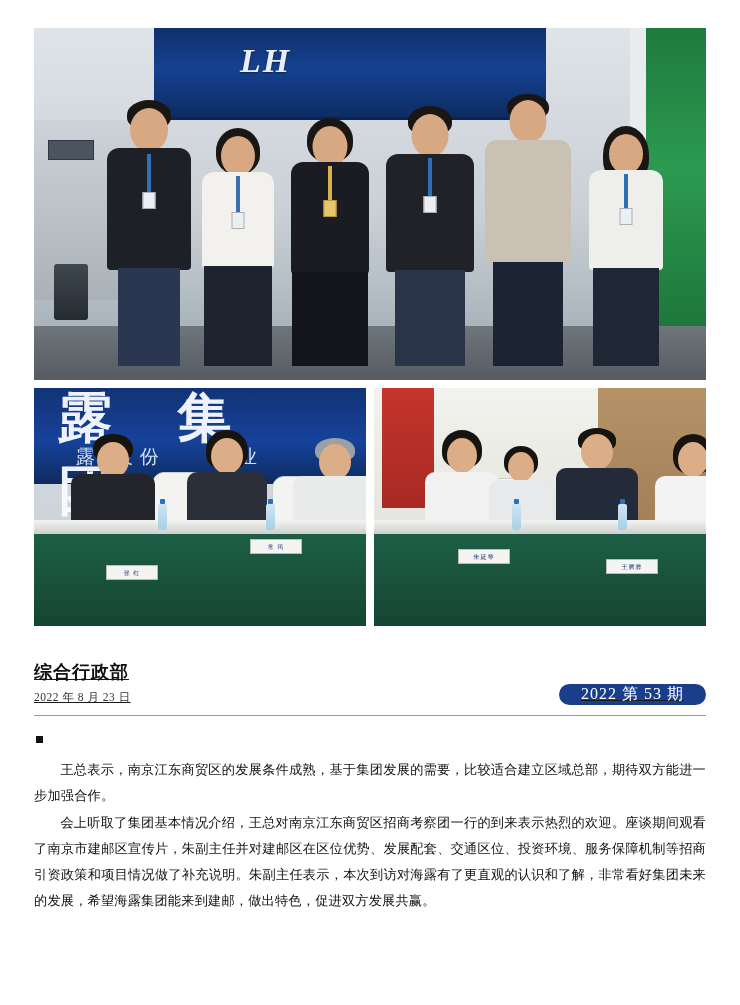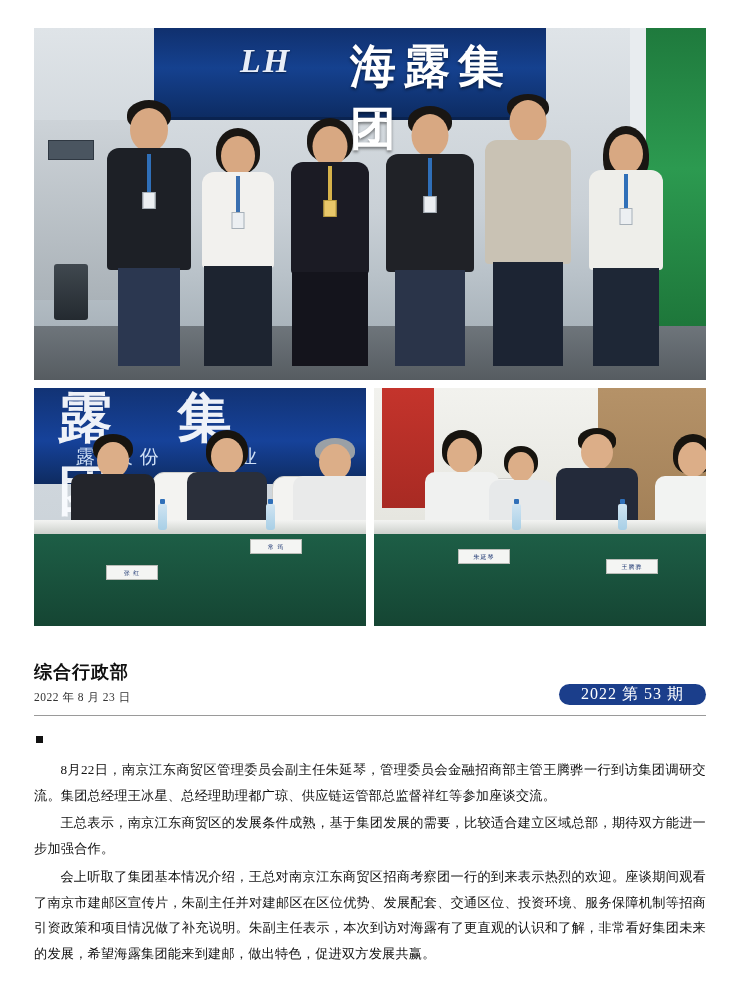--- a/index.html
+++ b/index.html
@@ -198,20 +198,21 @@
     position:absolute; bottom:92px; background:#f3f3f1; border:1px solid #cfcfcb; border-radius:12px 12px 4px 4px;
   }
 
   
   .meta {
     margin-top: 34px;
     display: flex;
     align-items: flex-end;
     justify-content: space-between;
     width: 672px;
+    text-decoration: underline;
   }
   .dept {
     font-size: 18px;
     font-weight: bold;
     letter-spacing: 1px;
     color: #111;
   }
   .dept-date {
     font-size: 11.5px;
     color: #333;
@@ -266,21 +267,20 @@
 
 <div class="page">
 
   <div class="photos">
 
     <div class="hero">
       <div class="wall"></div>
       <div class="greenstripe"></div>
       <div class="bluepanel">
         <div class="logo">LH</div>
-        <div class="cnname">海露集团</div>
       </div>
       <div class="deskleft"></div>
       <div class="sidebox"></div>
       <div class="floor"></div>
       <div class="trash"></div>
 
       <div class="people">
 
         <div class="person" style="left:10px;width:90px;height:266px;">
           <div class="hair" style="top:0;width:44px;height:30px;"></div>
@@ -420,18 +420,17 @@
     </div>
     <div class="issue">2022  第 53 期</div>
   </div>
   <div class="rule"></div>
 
   <div class="headline">
     <span class="bullet"></span>
   </div>
 
   <div class="article">
-    <p>8月22日，南京江东商贸区管理委员会副主任朱延琴，管理委员会金融招商部主管王腾骅一行到访集团调研交流。集团总经理王冰星、总经理助理都广琼、供应链运管部总监督祥红等参加座谈交流。</p>
     <p>王总表示，南京江东商贸区的发展条件成熟，基于集团发展的需要，比较适合建立区域总部，期待双方能进一步加强合作。</p>
     <p>会上听取了集团基本情况介绍，王总对南京江东商贸区招商考察团一行的到来表示热烈的欢迎。座谈期间观看了南京市建邮区宣传片，朱副主任并对建邮区在区位优势、发展配套、交通区位、投资环境、服务保障机制等招商引资政策和项目情况做了补充说明。朱副主任表示，本次到访对海露有了更直观的认识和了解，非常看好集团未来的发展，希望海露集团能来到建邮，做出特色，促进双方发展共赢。</p>
   </div>
 
 </div>
 
 </body></html>

